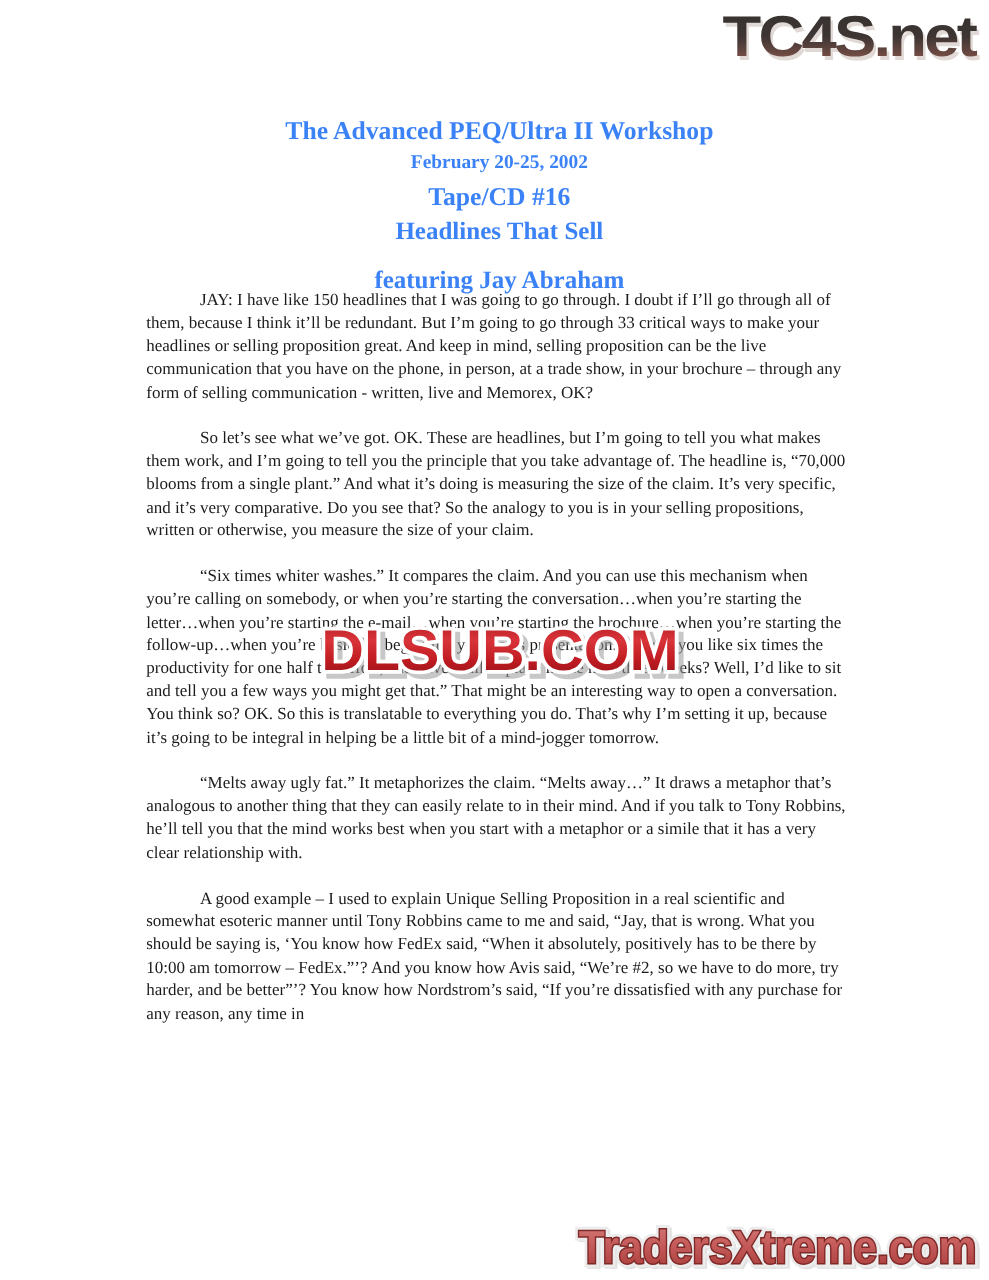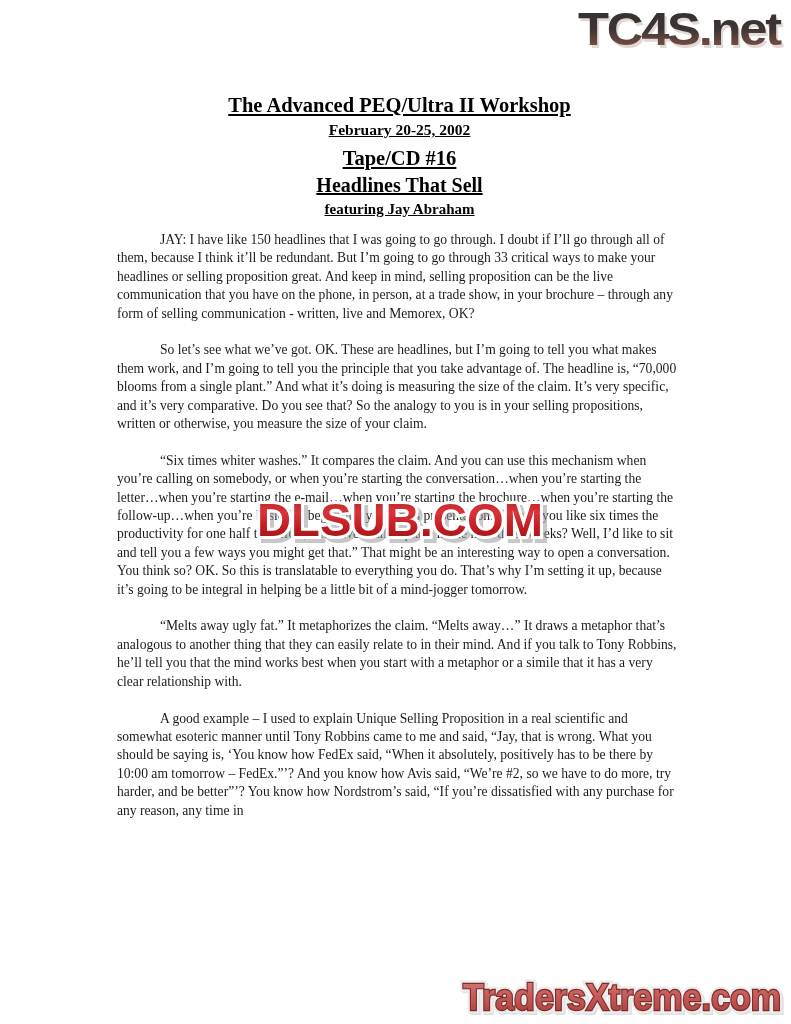--- a/index.html
+++ b/index.html
@@ -13,28 +13,27 @@
     width: 791px; height: 1024px;
     background: #ffffff;
     overflow: hidden;
   }
 
   
   .header {
     position: absolute;
     left: 117px; top: 94px; width: 565px;
     text-align: center;
-    color: #000000;
-    text-decoration: underline;
+    color: #3b82f6;
   }
   .header .title       { font-size: 20.5px; font-weight: bold; margin: 0 0 4px 0; }
   .header .date        { font-size: 15.5px; font-weight: bold; margin: 0 0 8px 0; }
   .header .tape        { font-size: 20.5px; font-weight: bold; margin: 4px 0 4px 0; }
   .header .subtitle    { font-size: 20px; font-weight: bold; margin: 0 0 3px 0; }
-  .header .featuring   { font-size: 15px; font-weight: bold; margin: 4px; }
+  .header .featuring   { font-size: 20px; font-weight: bold; margin: 16px; }
 
   
   .body-text {
     position: absolute;
     left: 117px; top: 231px; width: 562px;
     font-size: 13.6px;
     line-height: 18.4px;
     color: #1b1b1b;
     text-align: left;
   }

